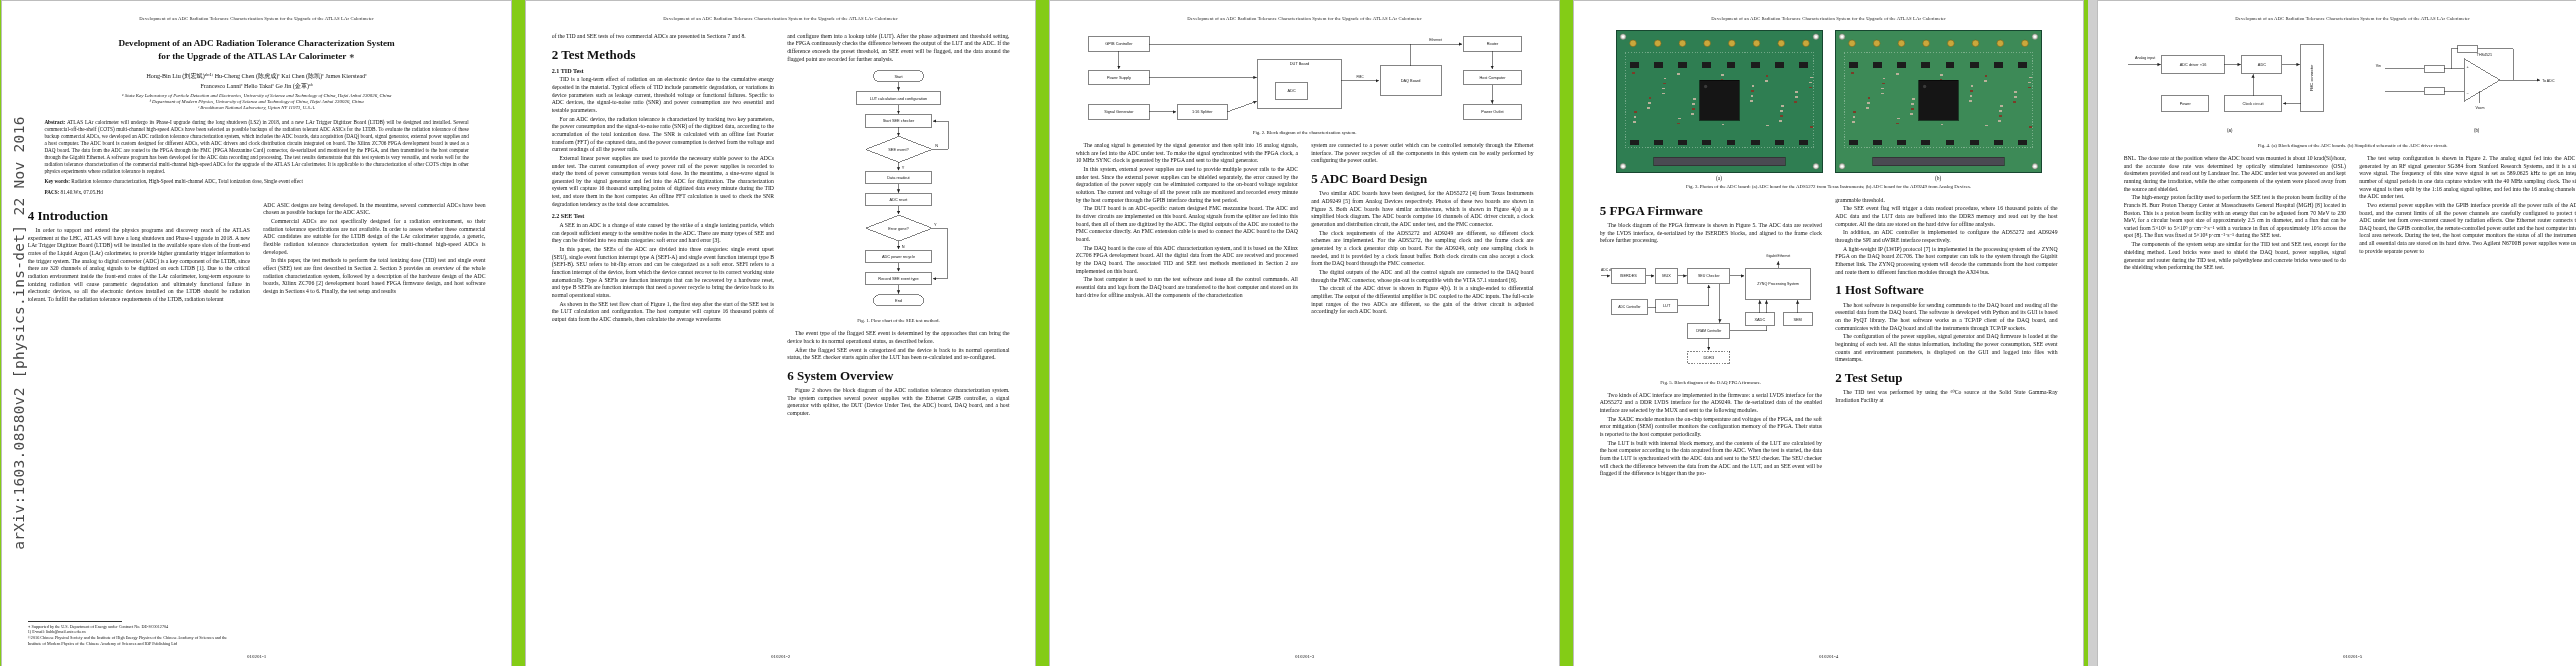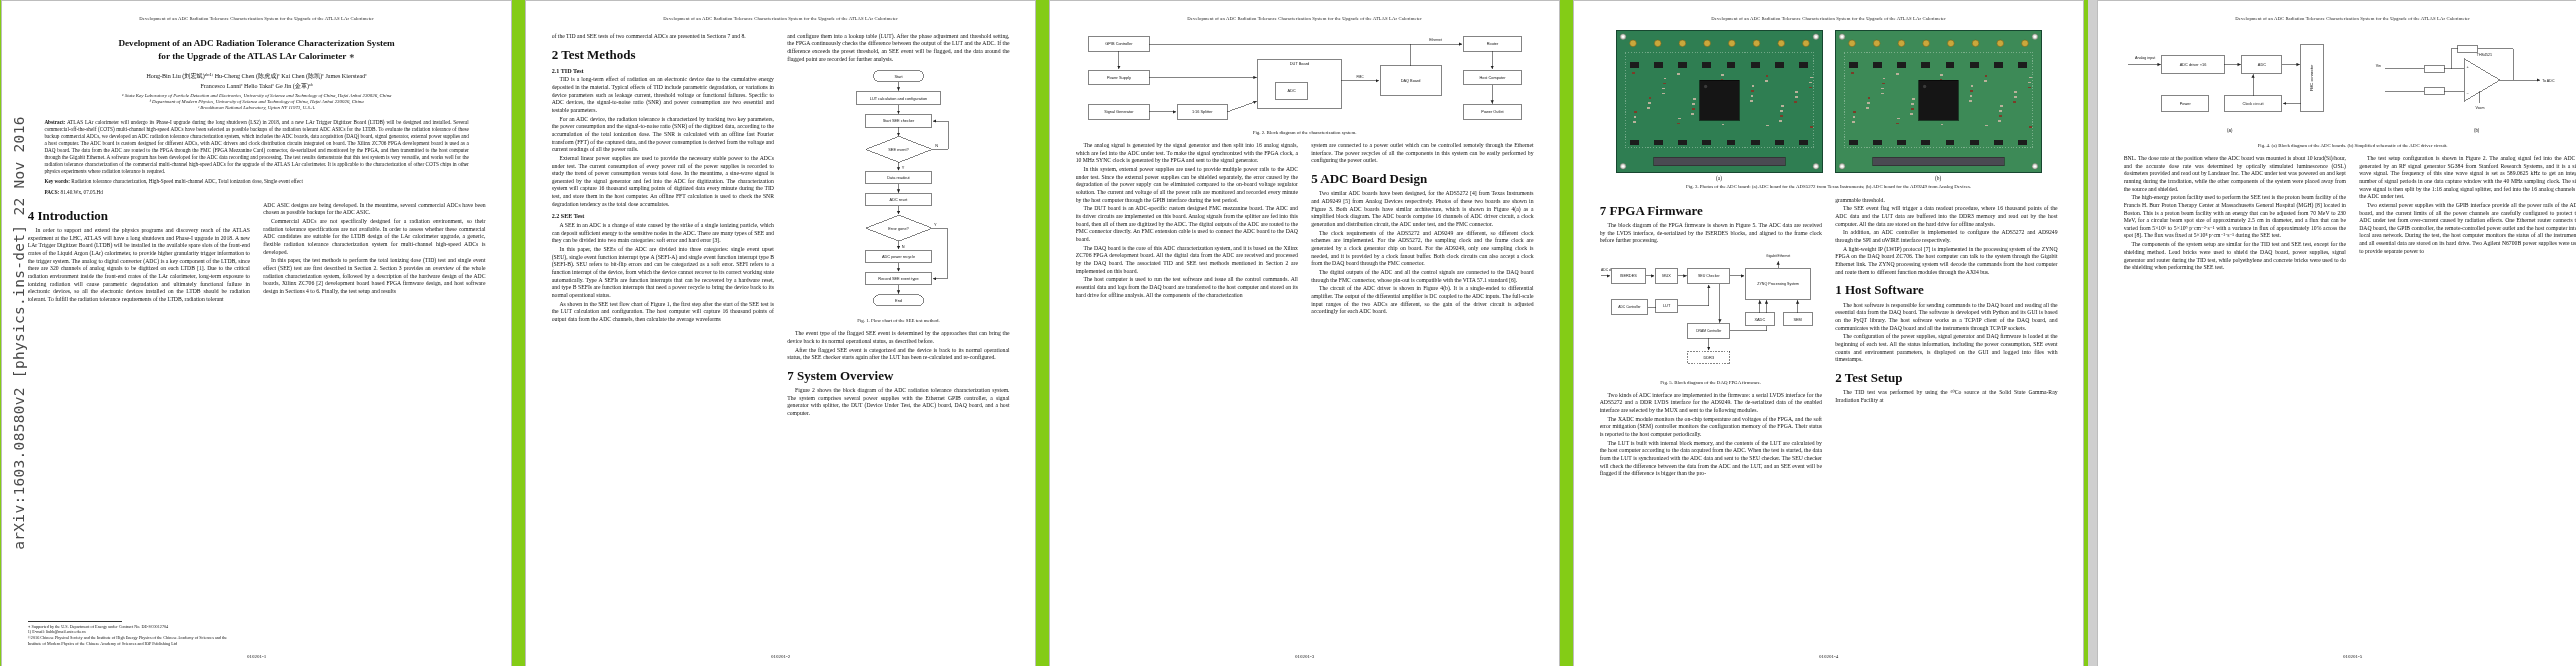--- a/index.html
+++ b/index.html
@@ -130,21 +130,21 @@
                 <polyline points="188,381 162,381" fill="none" stroke="#222" stroke-width="1" marker-end="url(#fig-flowchart-ah)"></polyline>
                 <text x="164" y="286" text-anchor="start" font-size="7">Y</text>
                 <polyline points="100,392 100,408" fill="none" stroke="#222" stroke-width="1" marker-end="url(#fig-flowchart-ah)"></polyline>
                 <rect x="55" y="410" width="90" height="20" rx="10" ry="10" fill="#fff" stroke="#222"></rect>
                 <text x="100" y="422.5" text-anchor="middle" font-size="7">End</text>
               </svg>
               <div class="caption">Fig. 1.   Flow chart of the SEE test method.</div>
             </div>
             <p class="para">The event type of the flagged SEE event is determined by the approaches that can bring the device back to its normal operational status, as described before.</p>
             <p class="para">After the flagged SEE event is categorized and the device is back to its normal operational status, the SEE checker starts again after the LUT has been re-calculated and re-configured.</p>
-            <div class="sec">7    System Overview</div>
+            <div class="sec">6    System Overview</div>
             <p class="para">Figure 2 shows the block diagram of the ADC radiation tolerance characterization system. The system comprises several power supplies with the Ethernet GPIB controller, a signal generator with splitter, the DUT (Device Under Test, the ADC) board, DAQ board, and a host computer.</p>
           </div>
         </div>
       </div>
       <div class="pageno">010201-2</div>
     </div>
     <div class="page">
       <div class="runhead">Development of an ADC Radiation Tolerance Characterization System for the Upgrade of the ATLAS LAr Calorimeter</div>
       <div class="pbody">
         <div class="figure">
@@ -387,21 +387,21 @@
                 <circle cx="161" cy="102" r="3" fill="#3a3a3a"></circle>
                 <rect x="66.96" y="230" width="238.08" height="15" fill="#4a4a52" stroke="#222"></rect>
               </svg>
               <div class="sublabel">(b)</div>
             </div>
           </div>
           <div class="caption">Fig. 3.   Photos of the ADC board: (a) ADC board for the ADS5272 from Texas Instruments; (b) ADC board for the AD9249 from Analog Devices.</div>
         </div>
         <div class="cols">
           <div class="col">
-            <div class="sec">7    FPGA Firmware</div>
+            <div class="sec">5    FPGA Firmware</div>
             <p class="para">The block diagram of the FPGA firmware is shown in Figure 5. The ADC data are received by the LVDS interface, de-serialized by the ISERDES blocks, and aligned to the frame clock before further processing.</p>
             <div class="figure">
               <svg width="222" height="128" viewBox="0 0 400 230">
                 <defs>
                   <marker id="fig-firmware-ah" markerWidth="8" markerHeight="8" refX="6" refY="3" orient="auto">
                     <path d="M0,0 L6,3 L0,6 Z" fill="#222"></path>
                   </marker>
                 </defs>
                 <text x="2" y="42" text-anchor="start" font-size="6">ADC data</text>
                 <polyline points="2,50 18,50" fill="none" stroke="#222" stroke-width="1" marker-end="url(#fig-firmware-ah)"></polyline>

